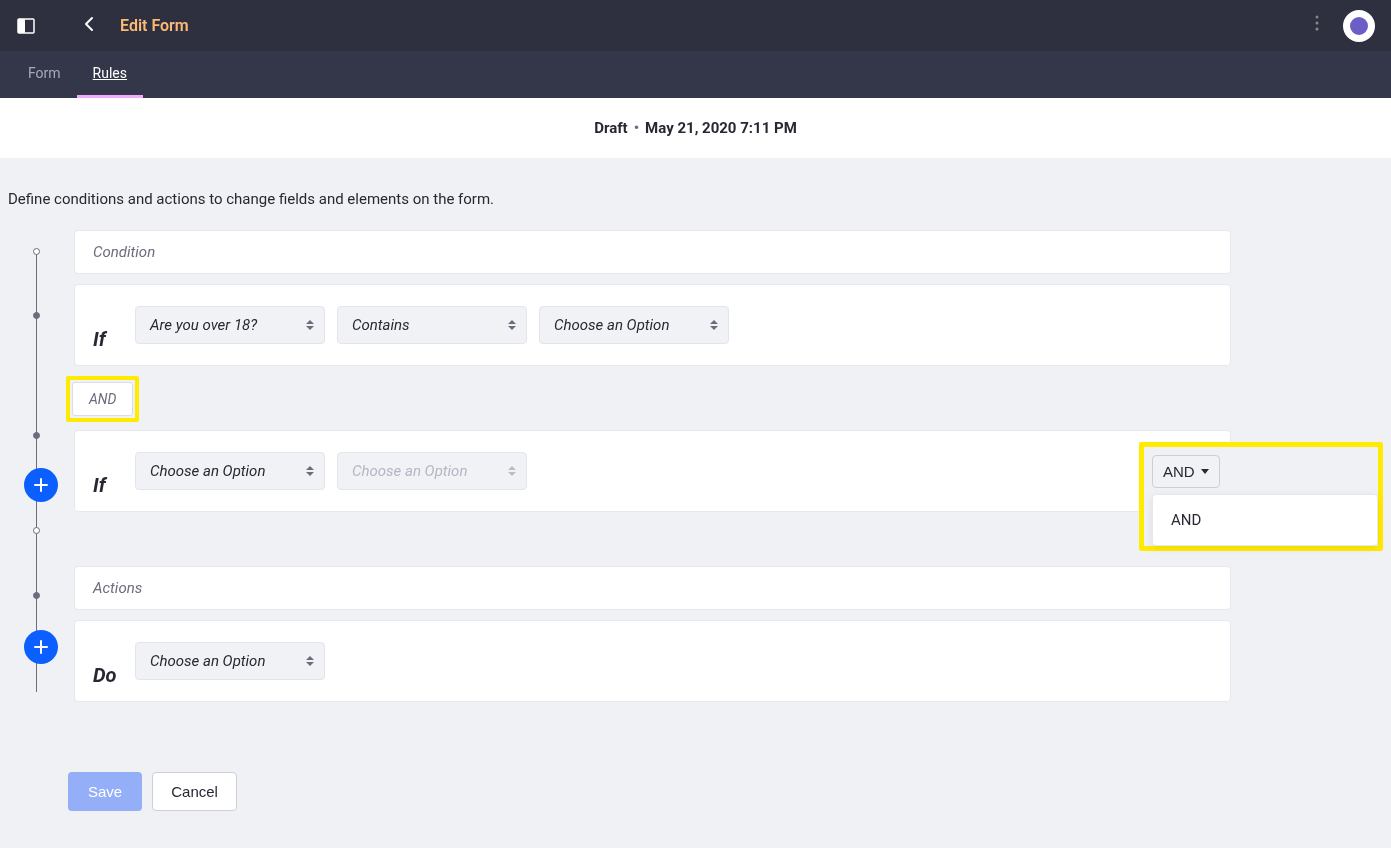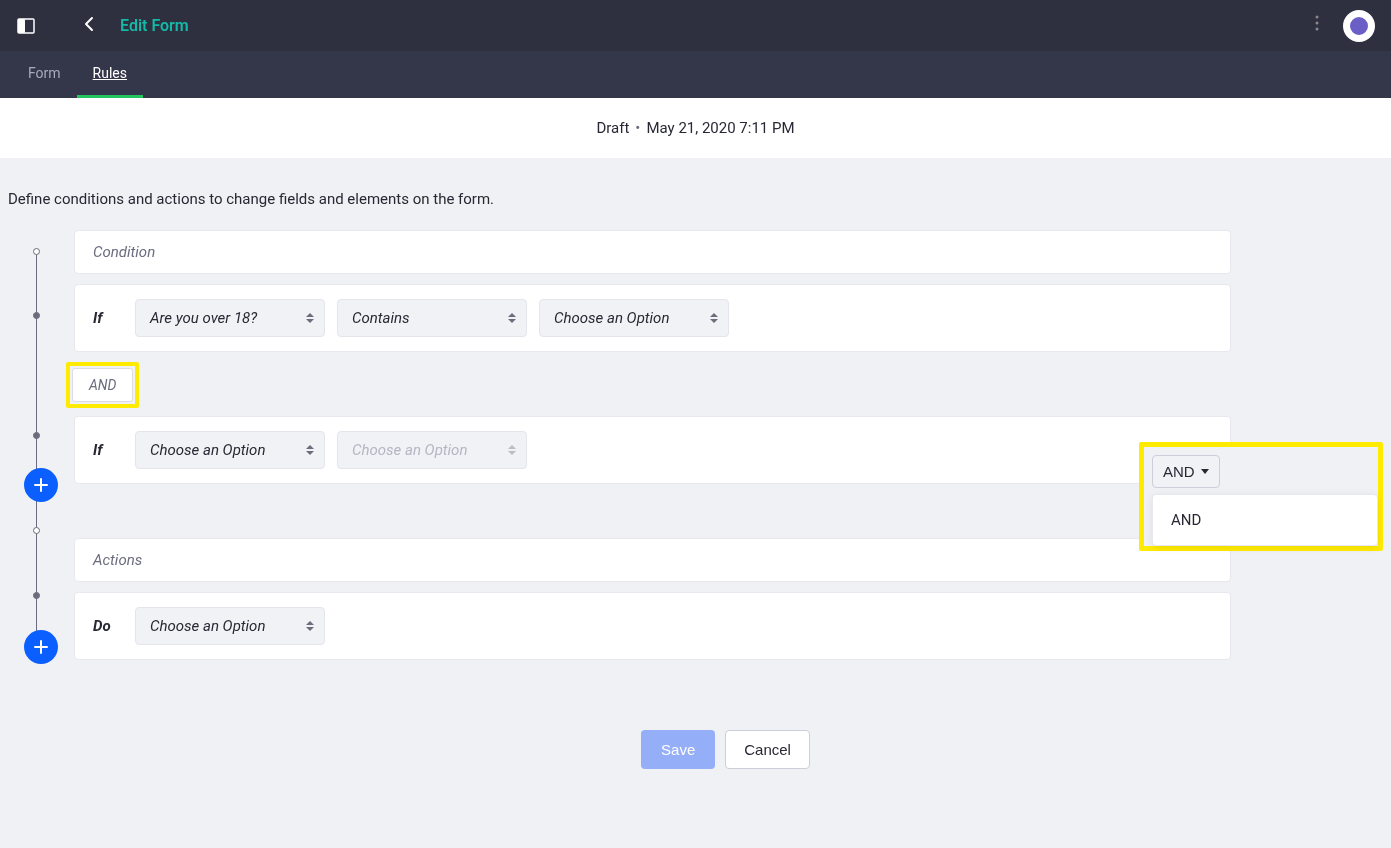--- a/index.html
+++ b/index.html
@@ -1,34 +1,34 @@
 <!DOCTYPE html>
 <html><head>
   <meta charset="utf-8">
   <style>
     * { box-sizing: border-box; margin: 0; padding: 0; }
     body { font-family: -apple-system, BlinkMacSystemFont, "Segoe UI", Roboto, Arial, sans-serif; background: #f0f1f4; color: #272833; width: 1391px; }
     
     
-    .header { background: #2e3040; height: 51px; display: flex; align-items: center; padding: 0 16px; color: #14b8a6; }
+    .header { background: #2e3040; height: 51px; display: flex; align-items: center; padding: 0 16px; color: #fdba74; }
     .panel-icon { width: 20px; height: 20px; display: inline-block; }
     .back-btn { margin-left: 40px; color: #fff; background: none; border: none; cursor: pointer; padding: 6px; }
     .header-title { margin-left: 16px; font-size: 16px; font-weight: 600; }
     .header-right { margin-left: auto; display: flex; align-items: center; gap: 16px; }
     .dots-btn { background: none; border: none; color: #888; cursor: pointer; font-size: 18px; padding: 4px 8px; }
     .avatar { width: 32px; height: 32px; border-radius: 50%; background: #6b5fc7; border: 7px solid #fff; box-sizing: border-box; display: flex; align-items: center; justify-content: center; }
     .avatar-inner { width: 14px; height: 14px; }
     
     
     .tabs-row { background: #34374a; height: 47px; display: flex; align-items: stretch; padding: 0 12px; }
     .tab { padding: 0 16px; display: flex; align-items: center; color: #a7a9bc; font-size: 14px; cursor: pointer; border-bottom: 3px solid transparent; }
-    .tab.active { color: #fff; border-bottom: 3px solid #22c55e; text-decoration: underline; }
-    
-    
-    .status-bar { background: #fff; height: 60px; display: flex; align-items: center; justify-content: center; font-size: 15px; color: #272833; }
+    .tab.active { color: #fff; border-bottom: 3px solid #f0abfc; text-decoration: underline; }
+    
+    
+    .status-bar { background: #fff; height: 60px; display: flex; align-items: center; justify-content: center; font-size: 15px; color: #272833; font-weight: bold; }
     .status-sep { margin: 0 6px; color: #6b6c7e; }
     
     
     .main { padding: 32px 8px 40px 8px; }
     .page-title { font-size: 28px; font-weight: 400; margin-bottom: 4px; margin-top: 40px; }
     .page-subtitle { font-size: 15px; color: #272833; margin-bottom: 22px; }
     
     
     .rule-builder { display: flex; font-style: italic; }
     .timeline { width: 66px; position: relative; flex-shrink: 0; }
@@ -36,21 +36,21 @@
     .timeline-dot { position: absolute; left: 25px; width: 7px; height: 7px; border-radius: 50%; background: #fff; border: 1px solid #6b6c7e; }
     .timeline-dot.solid { background: #6b6c7e; }
     .add-btn { position: absolute; left: 16px; width: 34px; height: 34px; border-radius: 50%; background: #0b5fff; color: #fff; border: none; display: flex; align-items: center; justify-content: center; cursor: pointer; font-size: 20px; font-weight: 300; }
     
     .content-col { flex: 1; padding-right: 152px; }
     
     
     .card { background: #fff; border: 1px solid #e7e7ed; border-radius: 4px; margin-bottom: 10px; }
     .card-header { padding: 12px 18px; font-size: 15px; color: #6b6c7e; display: flex; align-items: center; justify-content: space-between; }
     .card-body { padding: 14px 18px; display: flex; align-items: center; gap: 12px; }
-    .label-if, .label-do { font-weight: 700; font-size: 15px; min-width: 30px; }
+    .label-if, .label-do { font-weight: 700; font-size: 20px; min-width: 30px; margin-top: 28px; }
     
     
     .select { background: #f1f2f5; border: 1px solid #e4e5eb; border-radius: 4px; padding: 9px 34px 9px 14px; font-size: 15px; color: #272833; cursor: pointer; position: relative; display: inline-flex; align-items: center; min-width: 190px; }
     .select.disabled { color: #b5b6c4; }
     .select-caret { position: absolute; right: 10px; top: 50%; transform: translateY(-50%); display: flex; flex-direction: column; gap: 2px; }
     .select-caret.disabled { opacity: 0.4; }
     .caret-up, .caret-down { width: 0; height: 0; border-left: 4px solid transparent; border-right: 4px solid transparent; }
     .caret-up { border-bottom: 4px solid #6b6c7e; }
     .caret-down { border-top: 4px solid #6b6c7e; }
     
@@ -61,21 +61,21 @@
     .andor-container { position: absolute; right: 8px; top: 284px; width: 244px; z-index: 10; }
     .andor-highlight { border: 5px solid #ffeb00; border-radius: 2px; background: #f0f1f4; padding: 8px 0 0 8px; }
     .andor-btn { background: #f1f2f5; border: 1px solid #cdced9; border-radius: 4px; padding: 7px 10px; font-size: 15px; color: #272833; cursor: pointer; display: inline-flex; align-items: center; gap: 4px; margin-bottom: 0; }
     .andor-btn .dd-caret { width: 0; height: 0; border-left: 4px solid transparent; border-right: 4px solid transparent; border-top: 5px solid #272833; margin-left: 2px; }
     .andor-menu { background: #fff; border: 1px solid #e7e7ed; border-radius: 4px; margin-top: 6px; padding: 8px 0; box-shadow: 0 2px 8px rgba(0,0,0,0.08); }
     .andor-item { padding: 8px 18px; font-size: 15px; cursor: pointer; color: #272833; }
     
     .spacer-gap { height: 44px; }
     
     
-    .footer-btns { display: flex; gap: 10px; margin-top: 60px; margin-left: 60px; justify-content: center; }
+    .footer-btns { display: flex; gap: 10px; margin-top: 60px; margin-left: 60px; }
     .btn-save { background: #94aef8; color: #fff; border: none; border-radius: 4px; padding: 10px 20px; font-size: 15px; cursor: pointer; }
     .btn-cancel { background: #fff; color: #272833; border: 1px solid #cdced9; border-radius: 4px; padding: 10px 18px; font-size: 15px; cursor: pointer; }
   </style>
 </head>
 <body>
 
 <div class="header">
   <span class="panel-icon">
     <svg viewBox="0 0 20 20" width="20" height="20">
         <rect x="2" y="3" width="16" height="14" rx="1" fill="none" stroke="#fff" stroke-width="1.5"></rect>

